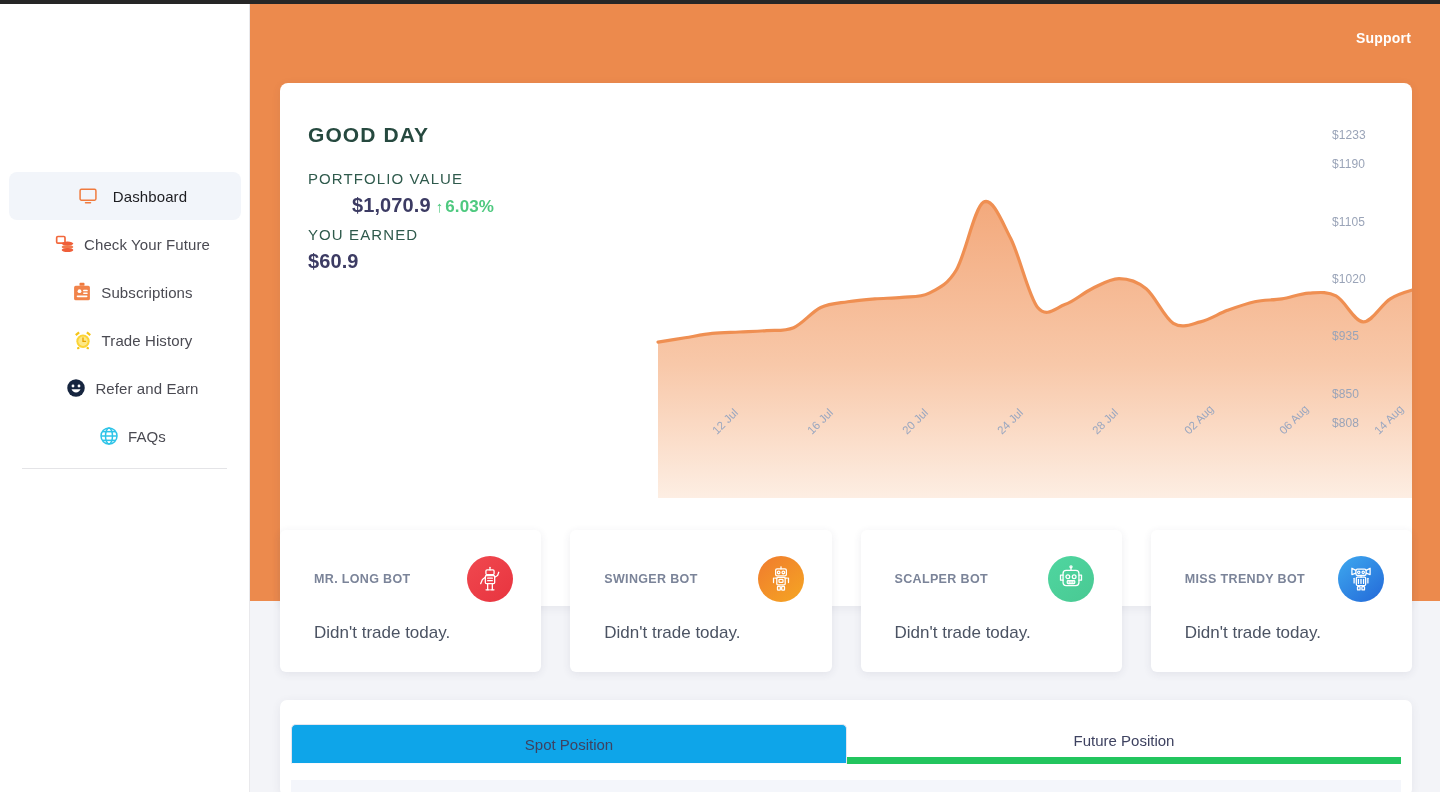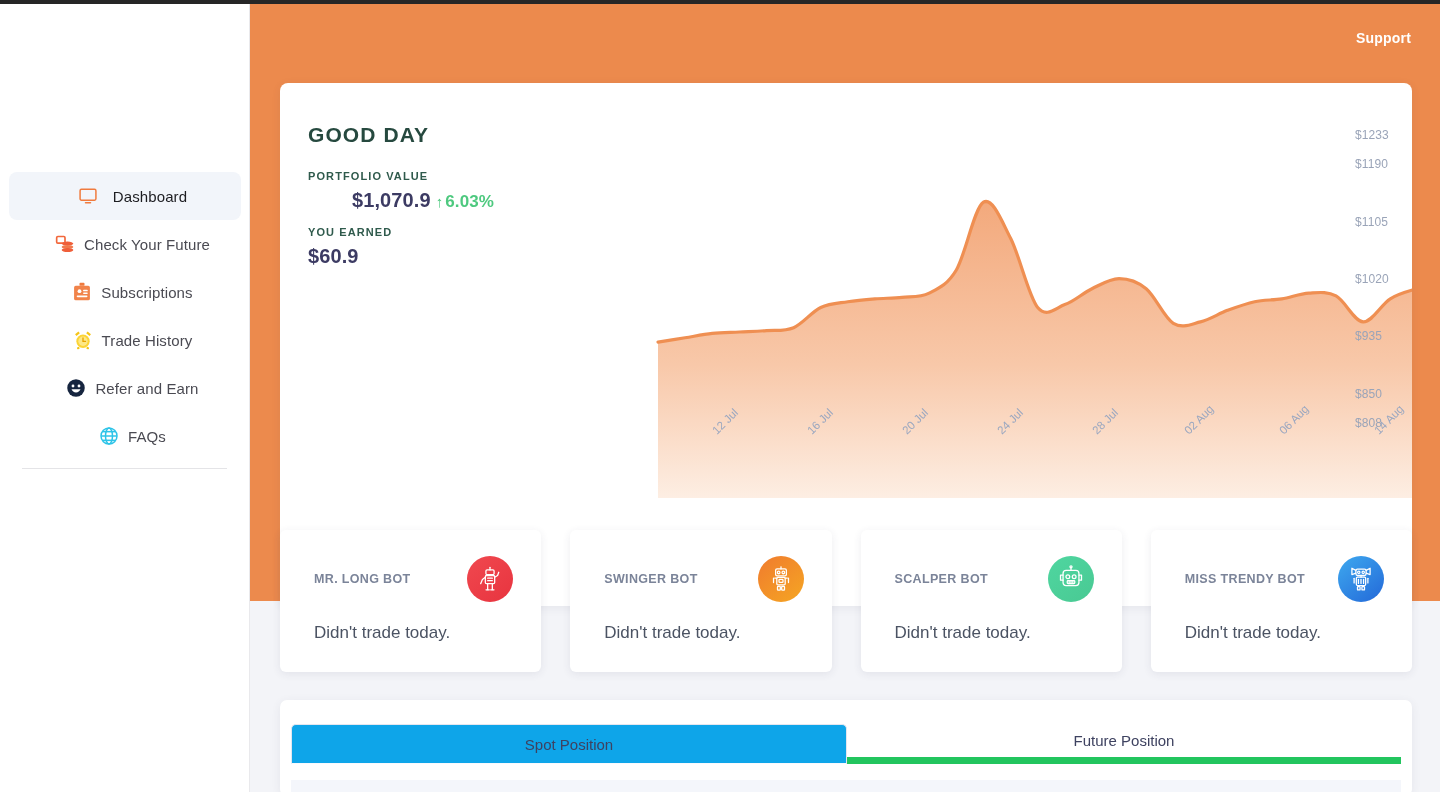--- a/index.html
+++ b/index.html
@@ -76,42 +76,42 @@
     position: absolute; top: 79px; left: 30px; width: 1132px; height: 523px;
     background: #ffffff; border-radius: 8px;
     box-shadow: 0 2px 10px rgba(60,60,90,.08);
     overflow: hidden;
   }
   .greeting {
     position: absolute; top: 40px; left: 28px;
     font-size: 21px; font-weight: 700; color: #26493f; letter-spacing: 1.1px;
   }
   .stat-label {
-    font-size: 11px; font-weight: 700; color: #2f5a4c;
+    font-size: 15px; font-weight: 400; color: #2f5a4c;
     letter-spacing: 1.1px;
   }
   .stat-value {
     font-size: 20px; font-weight: 700; color: #3c3b63; letter-spacing: .1px;
     display: flex; align-items: baseline; gap: 5px; margin-left: 44px;
   }
   .stat-block-1 { position: absolute; top: 87px; left: 28px; }
   .stat-block-1 .stat-value { margin-top: 7px; }
   .stat-block-2 { position: absolute; top: 143px; left: 23px; }
   .stat-block-2 .stat-label { margin-left: 5px; }
   .stat-block-2 .stat-value { margin-top: 7px; margin-left: 5px; }
   .change {
     color: #4ec97f; font-size: 17px; font-weight: 700;
     display: inline-flex; align-items: center; gap: 2px;
   }
   .up-arrow { font-size: 15px; line-height: 1; }
 
   .chart-svg { position: absolute; top: 0; left: 0; }
 
   .y-axis {
-    position: absolute; left: 1052px; top: 0; width: 80px; height: 423px; margin-left: 23px;
+    position: absolute; left: 1052px; top: 0; width: 80px; height: 423px;
   }
   .y-tick {
     position: absolute; font-size: 12px; color: #9aa4b8; letter-spacing: .1px;
   }
   .x-axis { position: absolute; left: 0; top: 0; width: 1132px; height: 423px; }
   .x-tick {
     position: absolute; font-size: 11.5px; color: #9aa7c0;
     transform: rotate(-45deg); transform-origin: left top;
     white-space: nowrap;
   }

